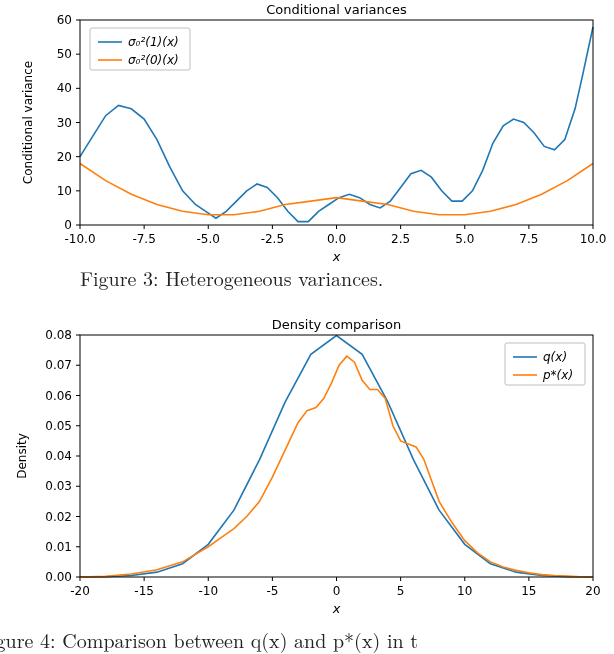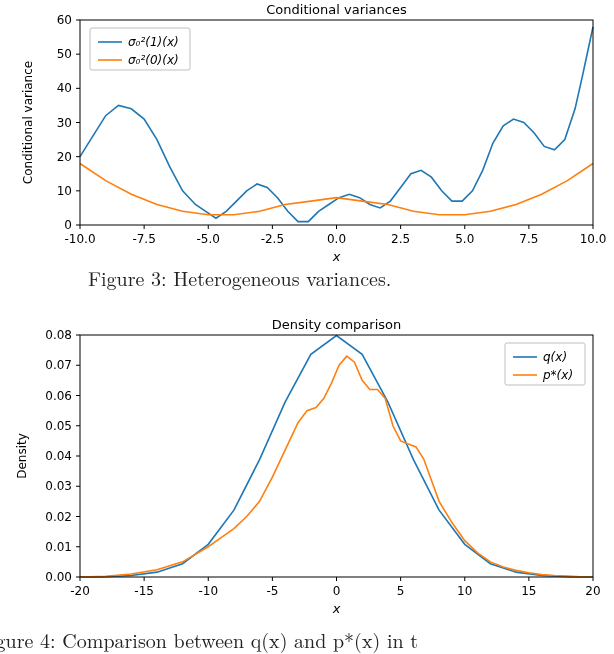--- a/index.html
+++ b/index.html
@@ -81,21 +81,21 @@
 
       <g id="leg1">
           <rect x="90" y="28" width="100" height="42" fill="#fff" stroke="#bfbfbf" stroke-width="1" rx="2"></rect>
           <line x1="98" y1="42" x2="122" y2="42" stroke="#1f77b4" stroke-width="1.6"></line>
           <text x="128" y="46" font-size="12" font-style="italic">σ₀²(1)(x)</text>
           <line x1="98" y1="60" x2="122" y2="60" stroke="#ff7f0e" stroke-width="1.6"></line>
           <text x="128" y="64" font-size="12" font-style="italic">σ₀²(0)(x)</text>
         </g>
     </svg>
   </div>
-  <div class="caption" style="left:88px; top:263px;">Figure 3: Heterogeneous variances.</div>
+  <div class="caption" style="left:80px; top:263px;">Figure 3: Heterogeneous variances.</div>
 
   <div class="fig" style="left:0;top:315px;">
     <svg id="svg2" width="614" height="310" viewBox="0 0 614 310">
       <g id="plot2">
           <line x1="80" y1="262" x2="80" y2="266" stroke="#000"></line>
           <text x="80" y="280" text-anchor="middle" font-size="12">-20</text>
           <line x1="144.125" y1="262" x2="144.125" y2="266" stroke="#000"></line>
           <text x="144.125" y="280" text-anchor="middle" font-size="12">-15</text>
           <line x1="208.25" y1="262" x2="208.25" y2="266" stroke="#000"></line>
           <text x="208.25" y="280" text-anchor="middle" font-size="12">-10</text>

